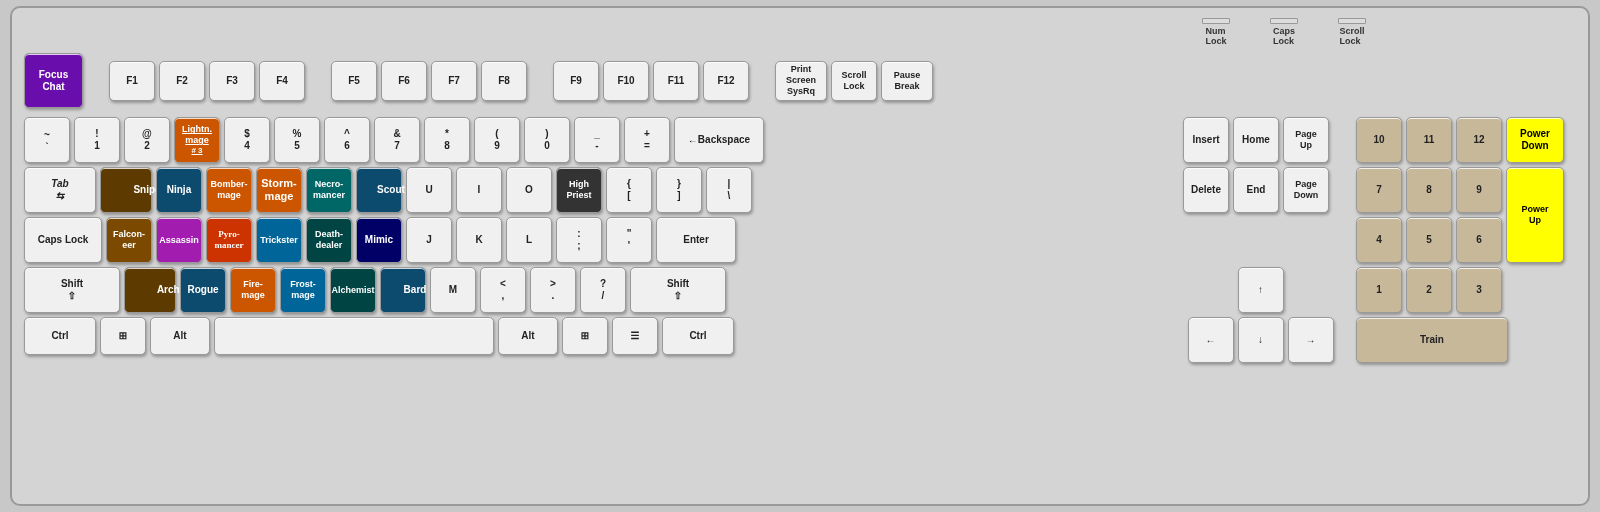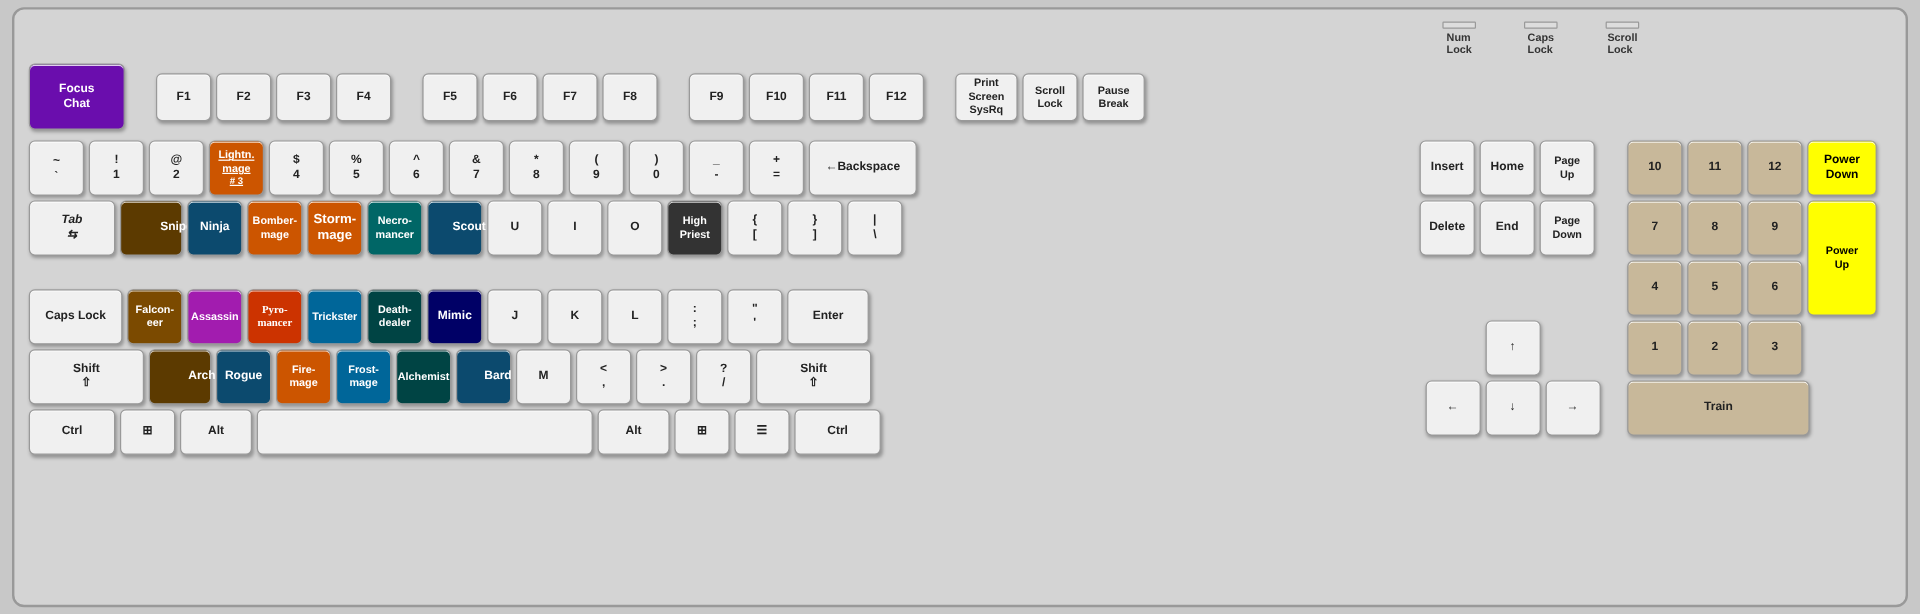--- a/index.html
+++ b/index.html
@@ -62,25 +62,25 @@
       gap: 4px;
       align-items: flex-end;
     }
 
     
     .fn-row { align-items: center; }
 
     
     .key-std { width: 46px; height: 46px; }
     .key-fn { width: 46px; height: 40px; }
-    .key-focus { width: 80px; height: 55px; }
+    .key-focus { width: 59px; height: 55px; }
     .key-backspace { width: 90px; height: 46px; }
     .key-tab { width: 72px; height: 46px; font-style: italic; }
-    .key-caps { width: 78px; height: 46px; margin-top: 24px; }
-    .key-enter { width: 68px; height: 46px; }
+    .key-caps { width: 78px; height: 46px; }
+    .key-enter { width: 80px; height: 46px; }
     .key-shift-l { width: 96px; height: 46px; }
     .key-shift-r { width: 96px; height: 46px; }
     .key-ctrl { width: 72px; height: 40px; }
     .key-space { width: 280px; height: 40px; }
     .key-win { width: 46px; height: 40px; }
     .key-menu { width: 46px; height: 40px; }
 
     .gap-fn { width: 18px; }
     .indicator {
       display: flex;

